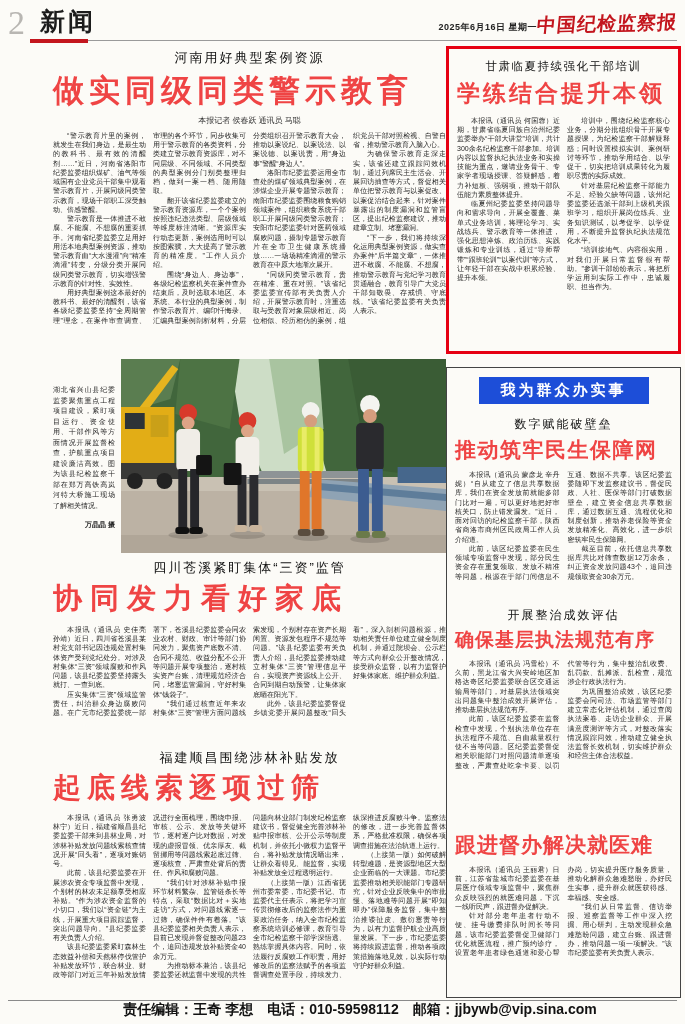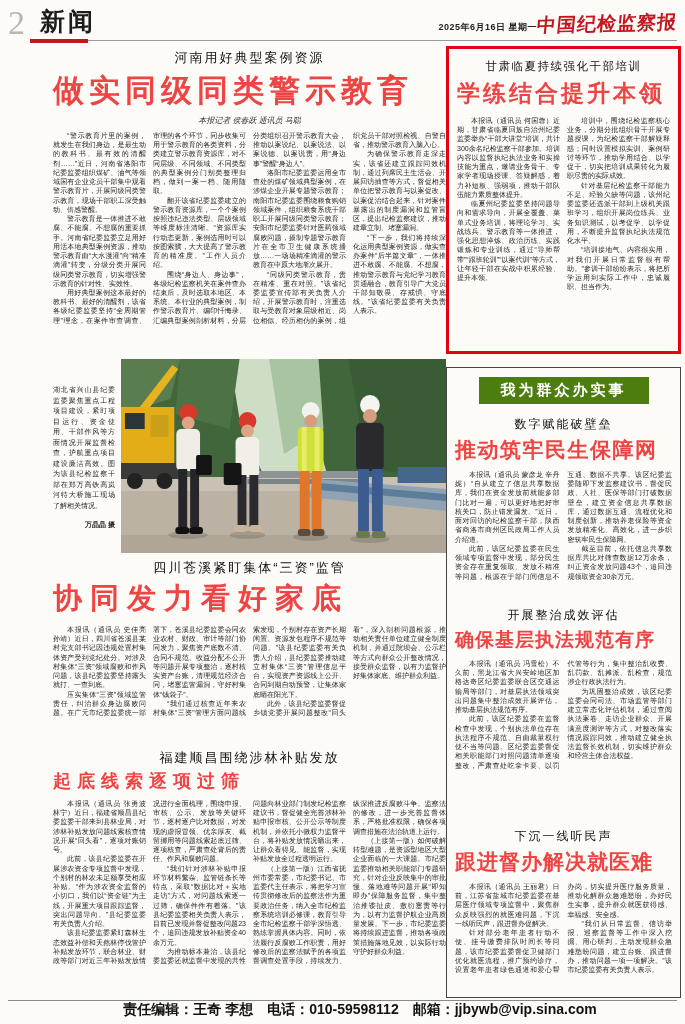--- a/index.html
+++ b/index.html
@@ -16,49 +16,49 @@
   .hdr-rule{position:absolute;left:30px;right:8px;top:40px;border-top:1px solid #9a9a9a;}
   .redbar{position:absolute;left:0;top:-2px;width:58px;height:4px;background:#c3161e;}
   
   .content{position:absolute;left:53px;right:4px;top:46px;bottom:26px;display:flex;}
   .left-col{flex:0 0 393px;display:flex;flex-direction:column;}
   .right-col{flex:1;display:flex;flex-direction:column;}
   
   .kicker{text-align:center;font-size:13px;letter-spacing:2px;color:#111;}
   .kicker.sm{font-size:11.5px;letter-spacing:1.5px;}
   .headline{font-family:"Liberation Serif",serif;font-weight:bold;text-align:left;color:#ef4444;white-space:nowrap;}
-  .byline{text-align:center;font-size:8px;color:#333;margin:3px 0 5px;font-style:italic;}
+  .byline{text-align:center;font-size:8px;color:#333;margin:3px 0 5px;}
   .body-cols{font-size:7px;line-height:1.32;text-align:justify;color:#262626;overflow:hidden;column-gap:7px;}
   .cols-4{column-count:4;}
   .cols-2{column-count:2;}
   .para{margin:0;text-indent:2em;}
   
   .main-art .kicker{margin-top:3px;}
   .main-art .headline{font-size:31px;letter-spacing:5px;margin:3px 0 1px;}
   .main-art .body-cols{height:221px;}
   
   .photo-row{display:flex;gap:6px;margin-top:7px;height:194px;}
   .caption-col{width:62px;font-size:7px;line-height:1.5;text-align:justify;color:#262626;padding-top:26px;}
   .credit{text-align:right;font-weight:bold;margin-top:9px;text-indent:0;}
   .photo{flex:1;overflow:hidden;background:#b9c0b4;}
   
   .mid-art{margin-top:6px;}
   .mid-art .headline{font-size:29px;letter-spacing:8px;margin:2px 0 6px;}
   .mid-art .body-cols{height:116px;}
   .bot-art{margin-top:8px;}
-  .bot-art .headline{font-size:18px;letter-spacing:6px;margin:2px 0 6px;}
+  .bot-art .headline{font-size:28px;letter-spacing:6px;margin:2px 0 6px;}
   .bot-art .body-cols{height:229px;}
   
   .red-box{border:3px solid #e60012;height:308px;padding:10px 8px 6px;box-sizing:border-box;overflow:hidden;}
   .red-box .headline{font-size:23px;letter-spacing:3px;margin:4px 0 7px;}
   .red-box .body-cols{height:186px;}
   
   .camp-box{border:1px solid #444;margin-top:13px;flex:1;padding:9px 8px 6px;box-sizing:border-box;
             display:flex;flex-direction:column;overflow:hidden;}
-  .banner{background:#4d7c0f;color:#fff;text-align:center;font-size:15px;font-weight:bold;
+  .banner{background:#1d4ed8;color:#fff;text-align:center;font-size:15px;font-weight:bold;
           letter-spacing:3px;width:170px;margin:0 auto 12px;padding:4px 0;}
   .camp-art{margin-bottom:11px;}
   .camp-art .kicker{font-size:12px;letter-spacing:2px;}
   .camp-art .headline{margin:3px 0 6px;}
   .h-art1{font-size:21px;letter-spacing:1.5px;}
   .h-art2{font-size:19px;letter-spacing:1px;}
   .h-art3{font-size:21px;letter-spacing:1px;}
   .camp-art .body-cols{column-gap:8px;}
   .b-art1{height:126px;}
   .b-art2{height:158px;}
@@ -247,21 +247,20 @@
           <div class="kicker">开展整治成效评估</div>
           <div class="headline h-art2">确保基层执法规范有序</div>
           <div class="body-cols cols-2 b-art2">
               <p class="para">本报讯（通讯员 冯雪松）不久前，黑龙江省大兴安岭地区加格达奇区纪委监委联合区交通运输局等部门，对基层执法领域突出问题集中整治成效开展评估，推动基层执法规范有序。</p>
               <p class="para">此前，该区纪委监委在监督检查中发现，个别执法单位存在执法程序不规范、自由裁量权行使不当等问题。区纪委监委督促相关职能部门对照问题清单逐项整改，严肃查处吃拿卡要、以罚代管等行为，集中整治乱收费、乱罚款、乱摊派、乱检查，规范涉企行政执法行为。</p>
               <p class="para">为巩固整治成效，该区纪委监委会同司法、市场监管等部门建立常态化评估机制，通过查阅执法案卷、走访企业群众、开展满意度测评等方式，对整改落实情况跟踪问效，推动建立健全执法监督长效机制，切实维护群众和经营主体合法权益。</p>
             </div>
         </div>
 
         <div class="camp-art">
-          <div class="kicker">下沉一线听民声</div>
           <div class="headline h-art3">跟进督办解决就医难</div>
           <div class="body-cols cols-2 b-art3">
               <p class="para">本报讯（通讯员 王丽君）日前，江苏省盐城市纪委监委在基层医疗领域专项监督中，聚焦群众反映强烈的就医难问题，下沉一线听民声，跟进督办促解决。</p>
               <p class="para">针对部分老年患者行动不便、挂号缴费排队时间长等问题，该市纪委监委督促卫健部门优化就医流程，推广预约诊疗，设置老年患者绿色通道和爱心帮办岗，切实提升医疗服务质量，推动化解群众急难愁盼，办好民生实事，提升群众就医获得感、幸福感、安全感。</p>
               <p class="para">“我们从日常监督、信访举报、巡察监督等工作中深入挖掘、用心研判，主动发现群众急难愁盼问题，建立台账、跟进督办，推动问题一项一项解决。”该市纪委监委有关负责人表示。</p>
             </div>
         </div>
       </div>
     </div>
   </div>

